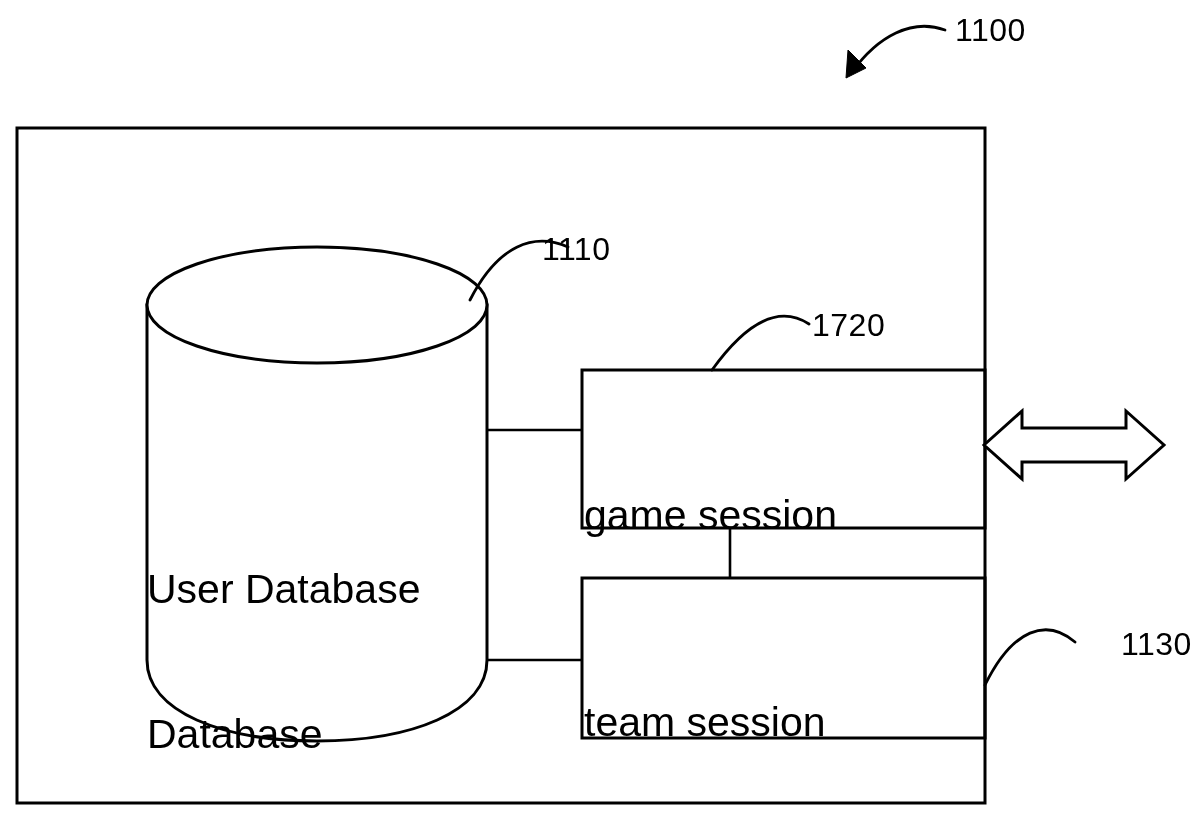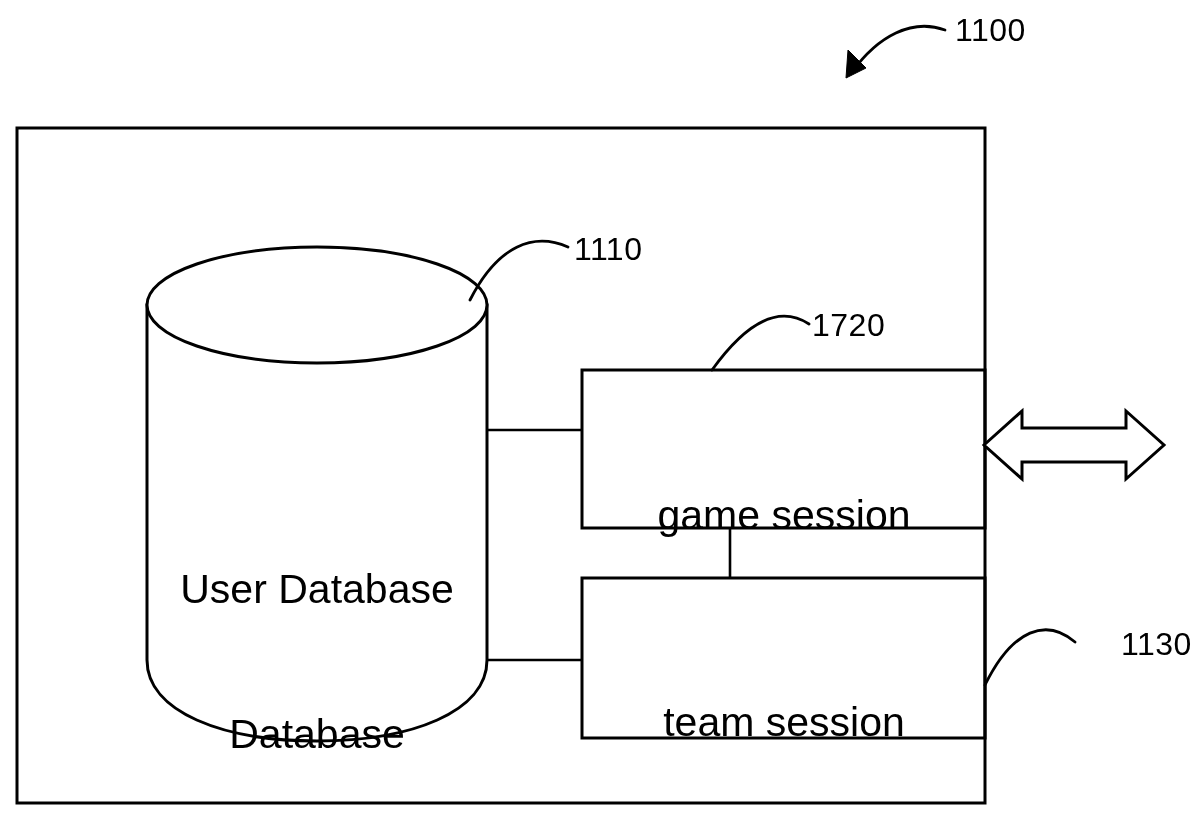--- a/index.html
+++ b/index.html
@@ -67,27 +67,27 @@
     color: #000000;
     white-space: pre;
     line-height: 1.18;
   }
   .ref-num {
     font-size: 32px;
     letter-spacing: 0.5px;
   }
   .node-label {
     font-size: 41px;
-    text-align: center;
+    text-align: left;
   }
   .ext-label {
     font-size: 41px;
   }
   #label-1100 { left: 955px; top: 12px; }
-  #label-1110 { left: 574px; top: 231px; }
+  #label-1110 { left: 542px; top: 231px; }
   #label-1120 { left: 812px; top: 307px; }
   #label-1130 { left: 1121px; top: 626px; }
   #label-to-140 { left: 1029px; top: 330px; }
   #label-db {
     left: 147px;
     top: 468px;
     width: 340px;
   }
   #label-gsi {
     left: 584px;

